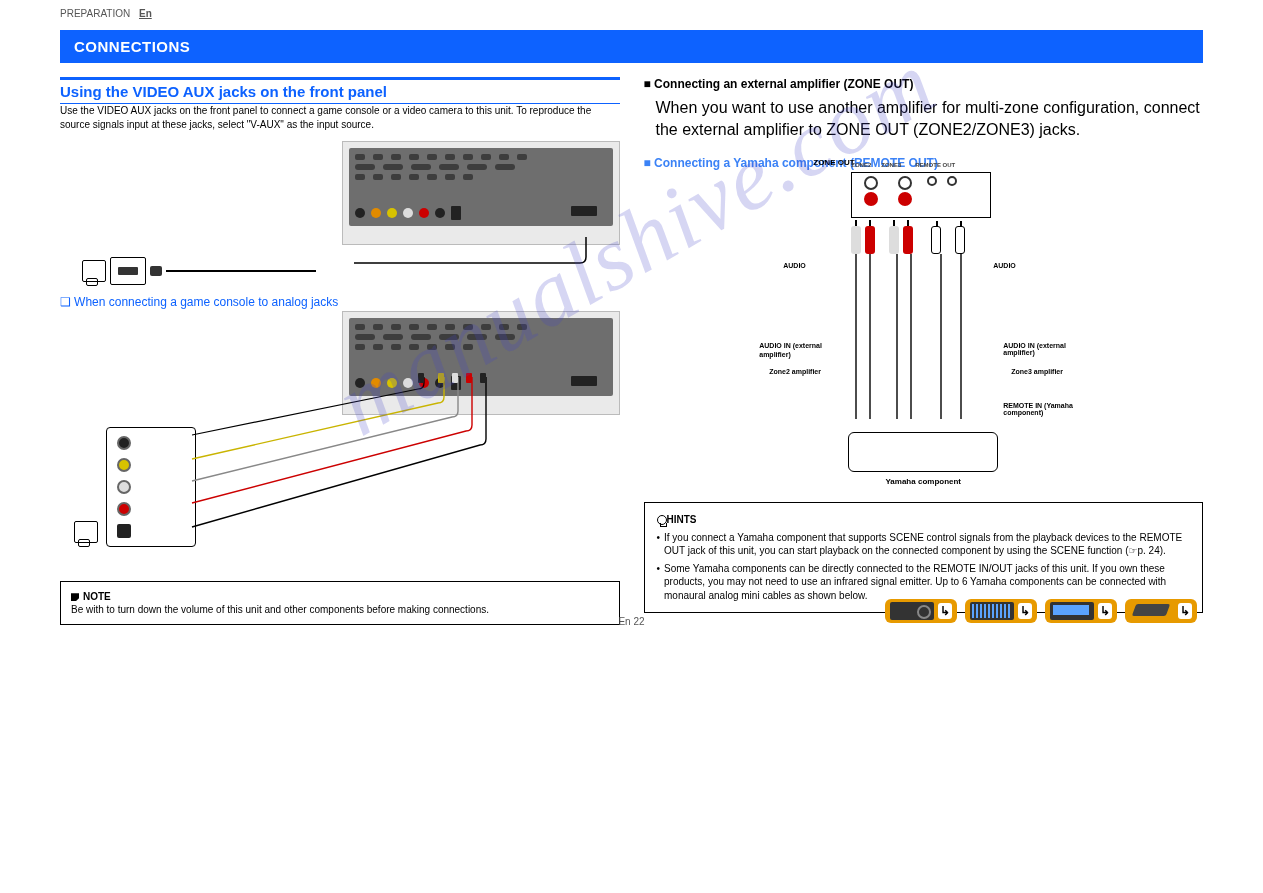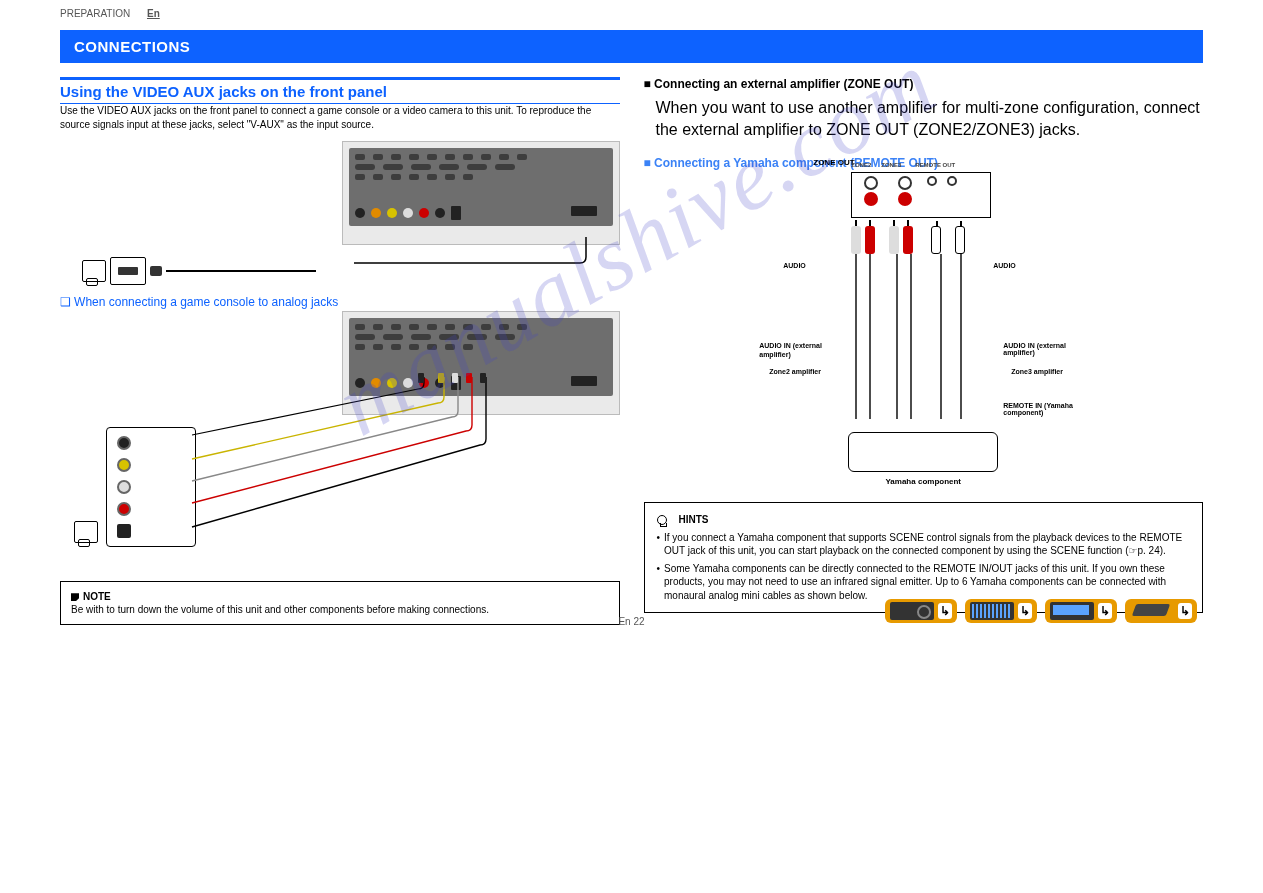--- a/index.html
+++ b/index.html
@@ -165,21 +165,21 @@
 .yam-box {
   width: 150px; height: 40px; border: 1.5px solid #000; border-radius: 6px;
   position: absolute; bottom: 0; left: 50%; transform: translateX(-50%);
 }
 
 
 .hints-box {
   border: 1px solid #000; font-size: 10px; line-height: 1.35;
   padding: 10px 12px; margin-top: 30px;
 }
-.hints-box .hhead { display: flex; align-items: center; gap: 12px; margin-bottom: 4px; }
+.hints-box .hhead { display: flex; align-items: center; gap: 0; margin-bottom: 4px; }
 .bulb { width: 10px; height: 10px; border-radius: 50%; border: 1px solid #000; position: relative; }
 .bulb::after { content: ""; position: absolute; bottom: -3px; left: 2px; width: 5px; height: 3px; border: 1px solid #000; border-top: none; }
 
 
 .footer-nav {
   position: absolute; right: 66px; bottom: 22px; display: flex; gap: 8px;
 }
 .nav-btn {
   display: flex; align-items: center; background: #e79a00; border-radius: 6px;
   padding: 3px 5px; gap: 4px; cursor: pointer;
@@ -198,21 +198,21 @@
   display: flex; align-items: center; justify-content: center;
   color: #000; font-size: 12px; font-weight: bold;
 }
 .page-no {
   position: absolute; left: 50%; bottom: 18px; transform: translateX(-50%);
   font-size: 10px; color: #555;
 }
 .header-breadcrumb {
   position: absolute; top: 8px; left: 60px; font-size: 10px; color: #555;
 }
-.header-breadcrumb .en { font-weight: bold; margin-left: 14px; text-decoration: underline; }
+.header-breadcrumb .en { font-weight: bold; margin-left: 6px; text-decoration: underline; }
 
 
 .watermark {
   position: absolute; left: 300px; top: 190px;
   font-size: 92px; color: rgba(70,70,200,0.22);
   transform: rotate(-30deg); font-style: italic;
   font-family: Georgia, serif; pointer-events: none; user-select: none;
   letter-spacing: 2px;
 }
 

